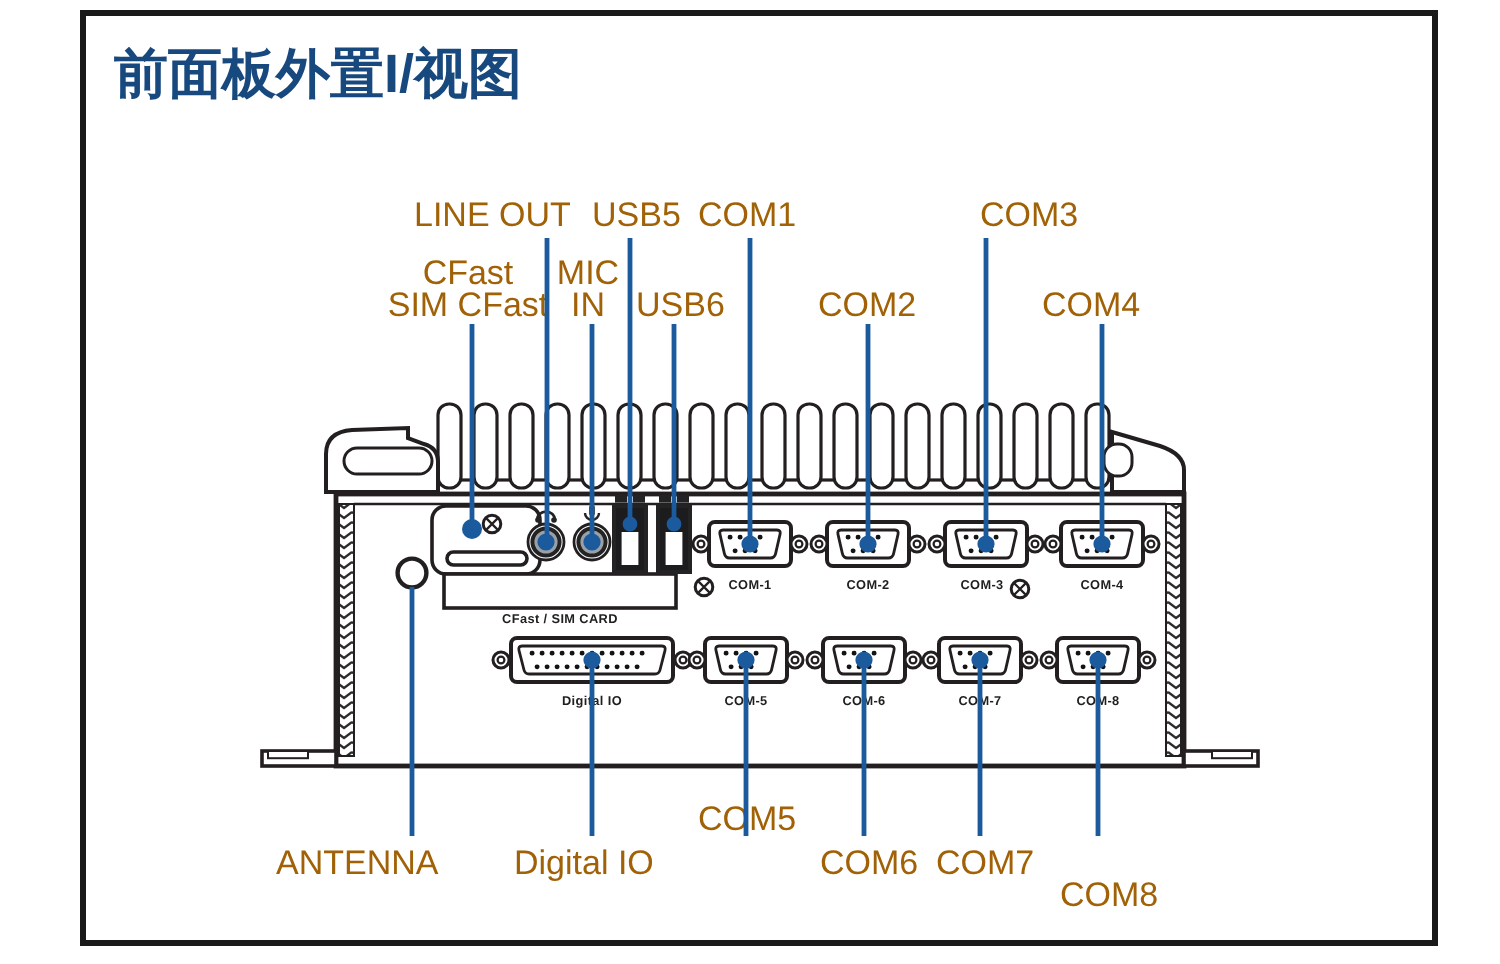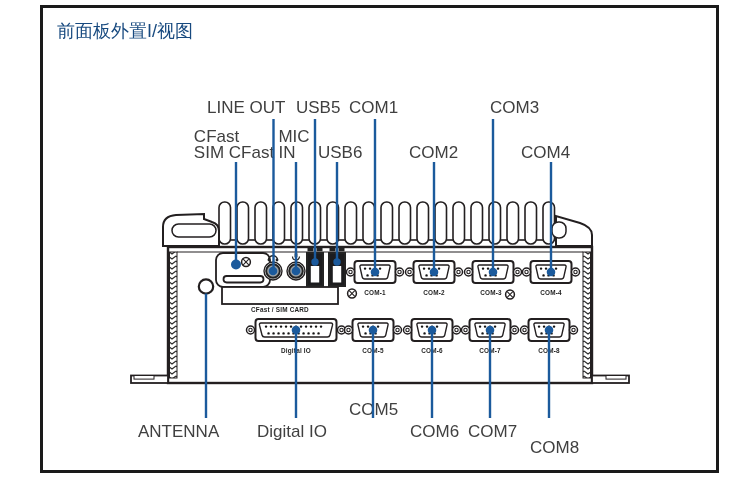--- a/index.html
+++ b/index.html
@@ -1,23 +1,23 @@
 <!DOCTYPE html>
 <html><head>
 <meta charset="utf-8">
 <style>
   html,body{margin:0;padding:0;background:#fff;}
   .stage{position:relative;width:750px;height:482px;background:#fff;overflow:hidden;
          font-family:"Liberation Sans",sans-serif;}
   .frame{position:absolute;left:40px;top:5px;width:679px;height:468px;
          box-sizing:border-box;border:3px solid #1a1a1a;background:#fff;}
-  .title{position:absolute;left:57px;top:19px;font-size:18px;font-weight:400;
+  .title{position:absolute;left:57px;top:19px;font-size:27px;font-weight:700;
          color:var(--title-blue,#17497f);white-space:nowrap;}
-  .lbl{position:absolute;font-size:17px;color:#404040;white-space:nowrap;line-height:16px;}
-  .lbl.center{transform:translateX(-50%);text-align:left;}
+  .lbl{position:absolute;font-size:17px;color:#a16207;white-space:nowrap;line-height:16px;}
+  .lbl.center{transform:translateX(-50%);text-align:center;}
   svg.overlay{position:absolute;left:0;top:0;width:750px;height:482px;}
   .ol{fill:#fff;stroke:#231f20;}
   .pins{stroke:#141414;stroke-width:2.4;stroke-dasharray:0.1 4.9;stroke-linecap:round;fill:none;}
   .leader{stroke:var(--accent,#1b5a9c);stroke-width:2.4;fill:none;}
   .dot{fill:var(--accent,#1b5a9c);stroke:none;}
   .marking{font-family:"Liberation Sans",sans-serif;font-weight:700;fill:#1f1f1f;
            font-size:6.4px;letter-spacing:0.2px;text-anchor:middle;}
 </style>
 </head>
 <body>

